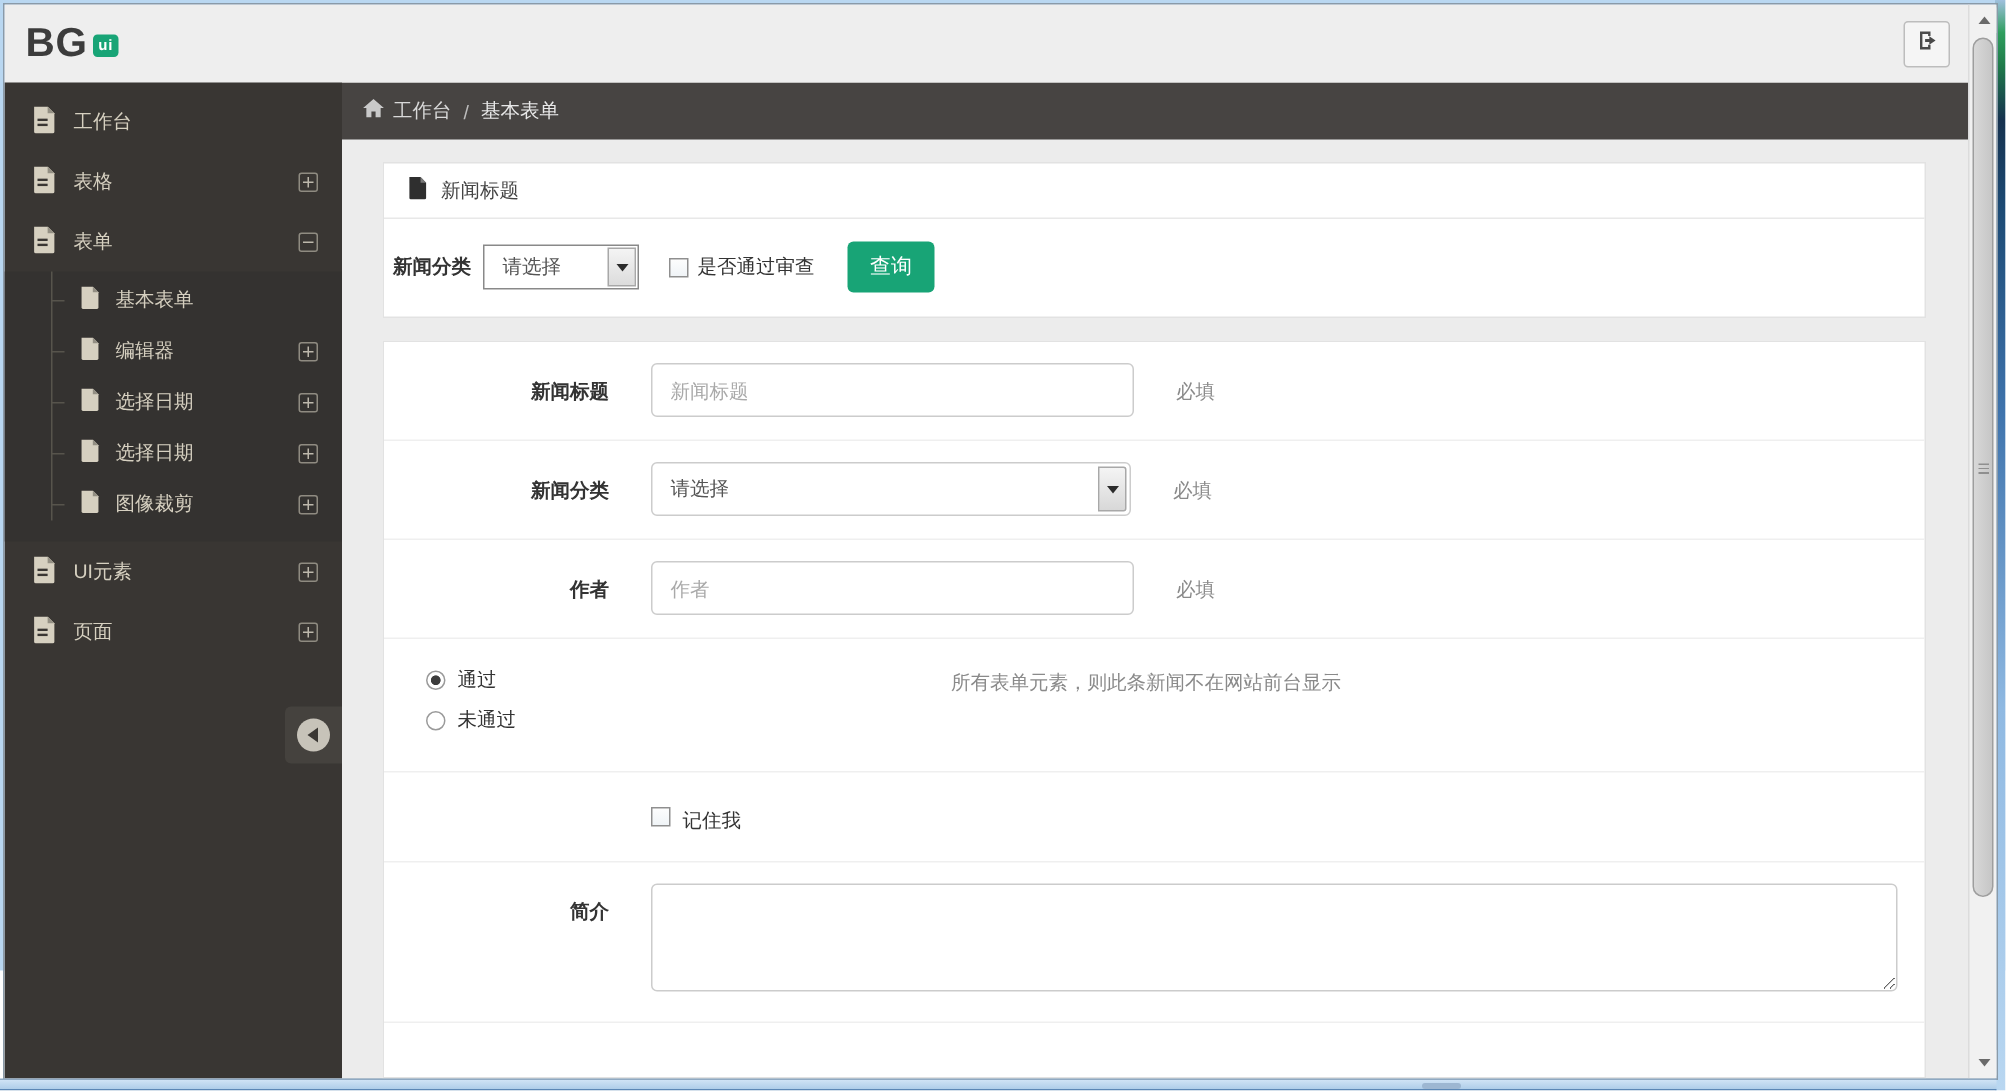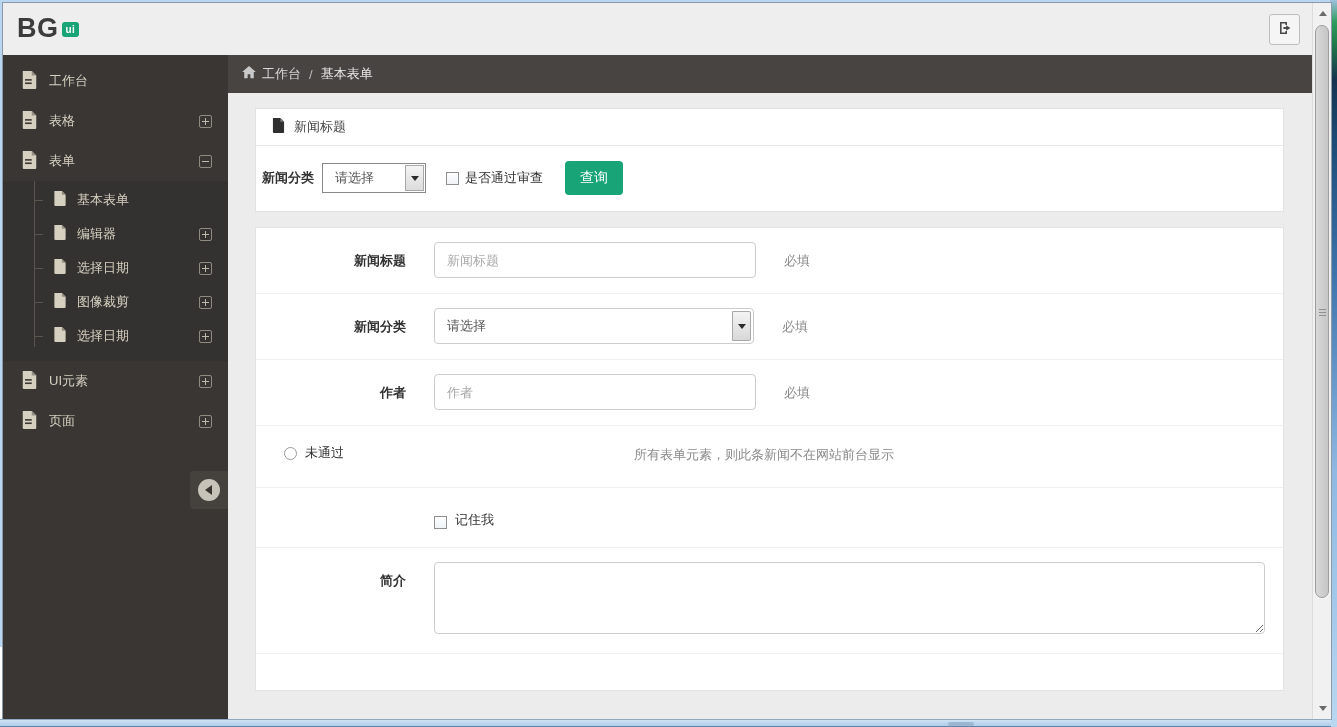--- a/index.html
+++ b/index.html
@@ -105,21 +105,21 @@
   .sel-lg { position:relative; width:320px; height:36px; background:#fff; border:1px solid #ccc;
     border-radius:4px; display:flex; align-items:center; padding-left:12px; font-size:13px; color:#555; cursor:pointer; }
   .sel-lg .sel-btn { position:absolute; right:2px; top:2px; bottom:2px; width:19px;
     background:linear-gradient(180deg,#f4f4f4,#d8d8d8); border:1px solid #a8a8a8; border-radius:0 2px 2px 0;
     display:flex; align-items:center; justify-content:center; }
   .radio-stack { display:flex; flex-direction:column; gap:9px; padding-top:4px; padding-bottom:10px; width:322px; }
   .radio-line { display:flex; align-items:center; font-size:13px; color:#333; }
   .rad { appearance:none; -webkit-appearance:none; width:13px; height:13px; border:1px solid #9a9a9a;
     border-radius:50%; background:#fff; cursor:pointer; margin-right:8px; flex:none; }
   .rad:checked { background:radial-gradient(circle,#3c3c3c 0 3px,#fff 3.5px); }
-  .chk-line { display:flex; align-items:flex-end; font-size:13px; color:#333; padding-top:7px; }
+  .chk-line { display:flex; align-items:flex-start; font-size:13px; color:#333; padding-top:7px; }
   .chk-line .chk { margin-right:8px; }
   .frow-remember { padding-top:16px; padding-bottom:18px; }
   .fctrl-wide { margin-left:28px; flex:1; padding-right:2px; }
   .txtarea { width:100%; height:72px; border:1px solid #ccc; border-radius:4px; resize:both;
     font-family:inherit; font-size:13px; padding:6px 10px; color:#555; position:relative; background:#fff; }
   .btn-row { border-top:1px solid #efefef; padding:16px 0 20px 2px; }
 
   
   .vscroll { position:absolute; right:0; top:0; width:19px; height:716px; background:#f1f1f1;
     border-left:1px solid #dcdcdc; }
@@ -210,29 +210,29 @@
                     <path d="M9 0 l4 4 h-4 z" fill="#938f83"></path>
                   </svg></span>
               <span class="lbl">选择日期</span>
               <span class="exp plus"></span>
             </div>
             <div class="smi">
               <span><svg width="14" height="15" viewBox="0 0 14 16">
                     <path d="M1 0 h8 l4 4 v11 a1 1 0 0 1 -1 1 H2 a1 1 0 0 1 -1 -1 z" fill="#d6d0c0"></path>
                     <path d="M9 0 l4 4 h-4 z" fill="#938f83"></path>
                   </svg></span>
+              <span class="lbl">选择日期</span>
+              <span class="exp plus"></span>
+            </div>
+            <div class="smi">
+              <span><svg width="14" height="15" viewBox="0 0 14 16">
+                    <path d="M1 0 h8 l4 4 v11 a1 1 0 0 1 -1 1 H2 a1 1 0 0 1 -1 -1 z" fill="#d6d0c0"></path>
+                    <path d="M9 0 l4 4 h-4 z" fill="#938f83"></path>
+                  </svg></span>
               <span class="lbl">图像裁剪</span>
-              <span class="exp plus"></span>
-            </div>
-            <div class="smi">
-              <span><svg width="14" height="15" viewBox="0 0 14 16">
-                    <path d="M1 0 h8 l4 4 v11 a1 1 0 0 1 -1 1 H2 a1 1 0 0 1 -1 -1 z" fill="#d6d0c0"></path>
-                    <path d="M9 0 l4 4 h-4 z" fill="#938f83"></path>
-                  </svg></span>
-              <span class="lbl">选择日期</span>
               <span class="exp plus"></span>
             </div>
           </div>
 
           <div class="mi">
             <span><svg width="17" height="18" viewBox="0 0 14 16">
                   <path d="M1 0 h8 l4 4 v11 a1 1 0 0 1 -1 1 H2 a1 1 0 0 1 -1 -1 z" fill="#d6d0c0"></path>
                   <path d="M9 0 l4 4 h-4 z" fill="#938f83"></path>
                   <rect x="3" y="7.2" width="6" height="1.4" fill="#393633"></rect>
                   <rect x="3" y="10.2" width="6" height="1.4" fill="#393633"></rect>
@@ -318,20 +318,24 @@
 
             <div class="frow">
               <div class="flabel">作者</div>
               <div class="fctrl"><input type="text" class="txt" placeholder="作者" style=""></div>
               <div class="freq">必填</div>
             </div>
 
             <div class="frow">
               <div class="fctrl radio-stack">
                 <label class="radio-line">
+                  <input type="radio" name="review" class="rad" checked="" style="">
+                  <span>通过</span>
+                </label>
+                <label class="radio-line">
                   <input type="radio" name="review" class="rad" style="">
                   <span>未通过</span>
                 </label>
               </div>
               <div class="fhelp">所有表单元素，则此条新闻不在网站前台显示</div>
             </div>
 
             <div class="frow frow-remember">
               <div class="flabel"></div>
               <div class="fctrl chk-line">

